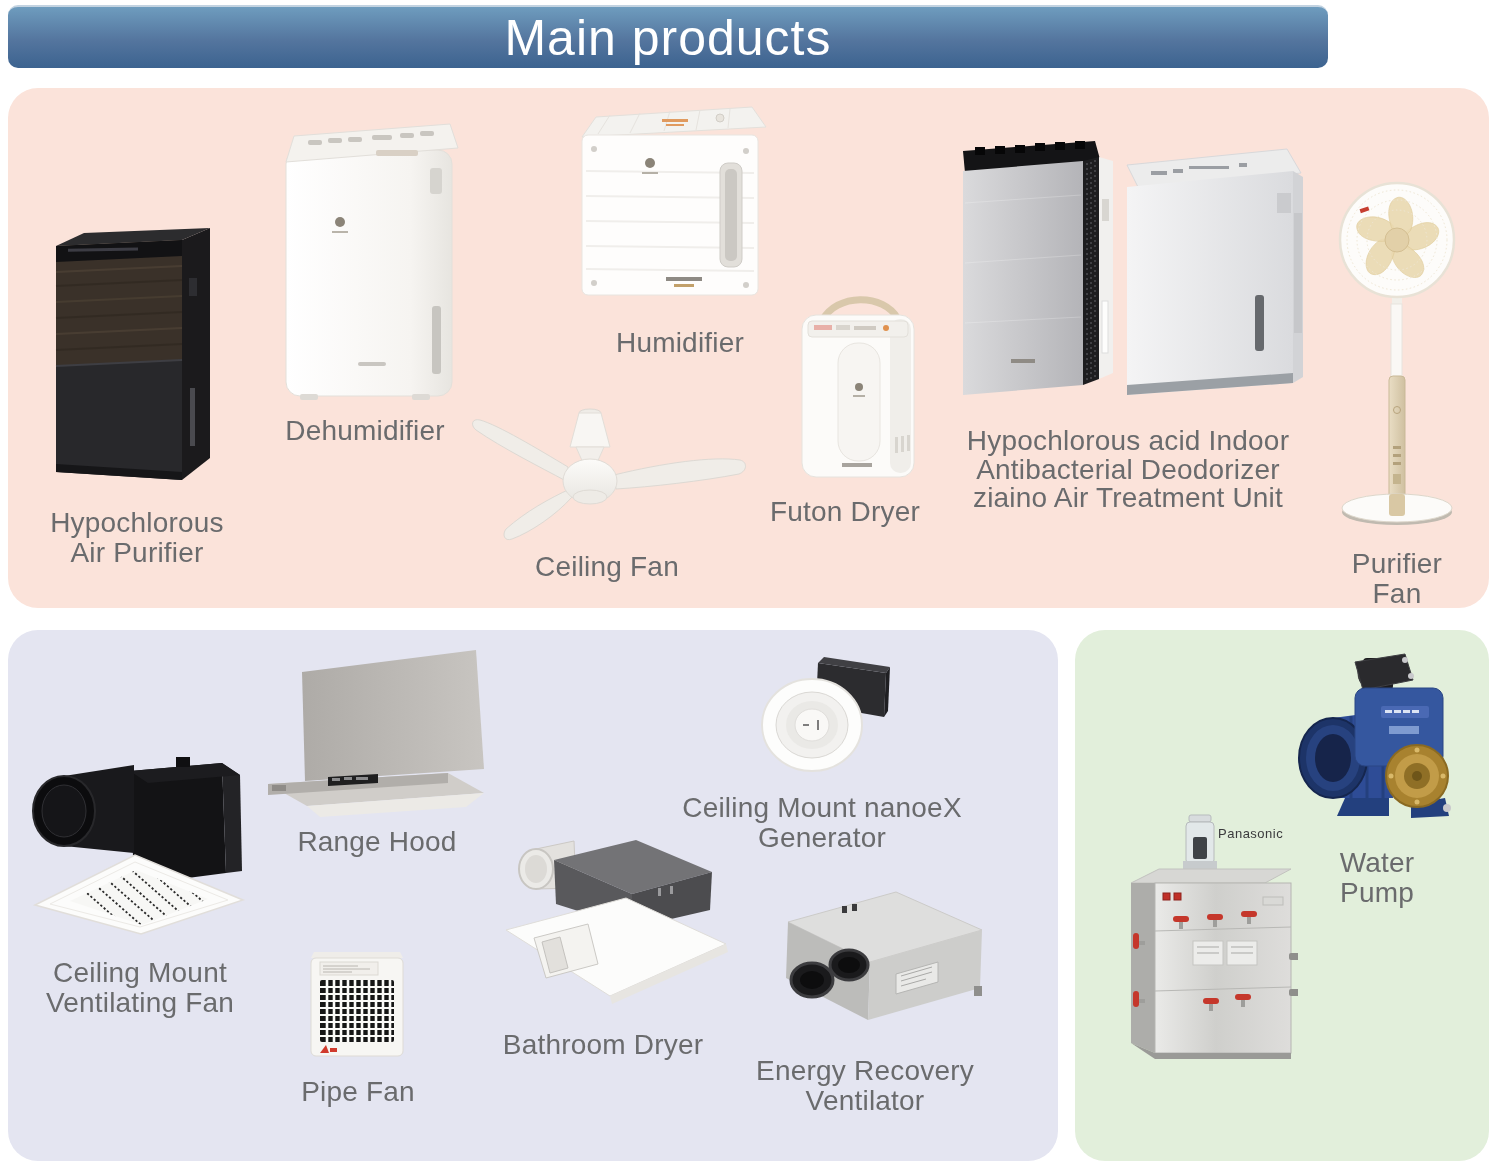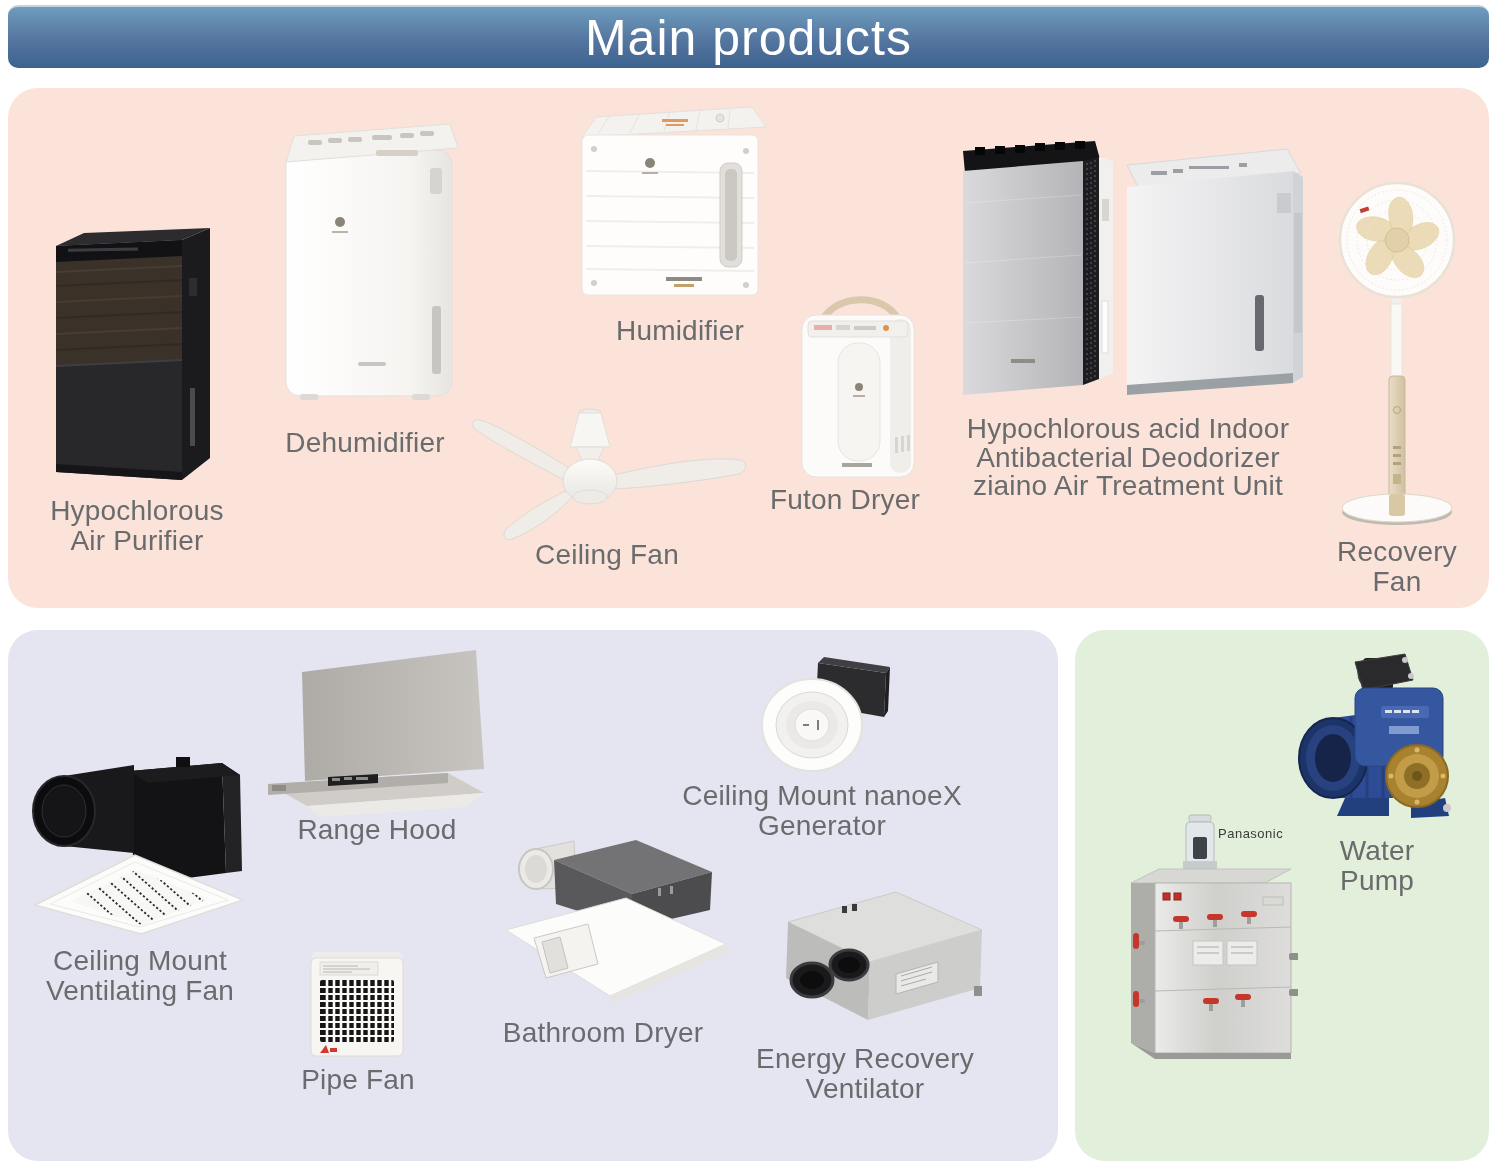--- a/index.html
+++ b/index.html
@@ -1,36 +1,36 @@
 <!DOCTYPE html>
 <html><head>
 <meta charset="utf-8">
 <style>
   html,body{margin:0;padding:0;background:#ffffff;}
   body{width:1497px;height:1169px;position:relative;overflow:hidden;
        font-family:"Liberation Sans",sans-serif;}
   .page{position:absolute;inset:0;}
 
-  .banner{position:absolute;left:8px;top:5px;width:1481px;height:63px;
+  .banner{position:absolute;left:8px;top:5px;width:1320px;height:63px;
           border-radius:10px;
           background:linear-gradient(180deg,#6e9cbe 0%,#54759e 55%,#3c6390 100%);
           border-top:2px solid #c3d3e1;box-sizing:border-box;
           display:flex;align-items:center;justify-content:center;}
   .banner h1{margin:0;color:#ffffff;font-size:50px;font-weight:400;letter-spacing:1px;}
 
   .panel{position:absolute;border-radius:30px;}
   .panel-air{left:8px;top:88px;width:1481px;height:520px;background:#fbe3da;}
   .panel-vent{left:8px;top:630px;width:1050px;height:531px;background:#e4e5f1;}
   .panel-water{left:1075px;top:630px;width:414px;height:531px;background:#e2efdb;}
 
   .art{position:absolute;}
   .art svg{display:block;}
   .plabel{position:absolute;transform:translateX(-50%);text-align:center;
           color:#6a6b6d;font-size:28px;line-height:1.06;white-space:pre-line;
-          letter-spacing:.2px;}
+          letter-spacing:.2px;margin-top:12px;}
   .plabel.small{font-size:28px;line-height:1.02;}
   .brand-tag{position:absolute;font-size:13px;color:#3a3a3c;letter-spacing:.5px;}
 </style>
 </head>
 <body>
 
 <div class="page">
 
   <header class="banner">
     <h1>Main products</h1>
@@ -87,21 +87,21 @@
       <rect x="96" y="40" width="42" height="6" rx="2" fill="#d9d0c5"></rect>
       <circle cx="60" cy="112" r="5" fill="#8b8478"></circle>
       <rect x="52" y="121" width="16" height="2" fill="#b9b4aa"></rect>
       <rect x="150" y="58" width="12" height="26" rx="3" fill="#d6d4cf"></rect>
       <rect x="152" y="196" width="9" height="68" rx="3" fill="#c7c5c0"></rect>
       <rect x="78" y="252" width="28" height="4" rx="2" fill="#c9c6c1"></rect>
       <rect x="20" y="284" width="18" height="6" rx="2" fill="#dddad5"></rect>
       <rect x="132" y="284" width="18" height="6" rx="2" fill="#dddad5"></rect>
     </svg>
   </div>
-  <div class="plabel" style="left:365px;top:428px">Dehumidifier</div>
+  <div class="plabel" style="left:365px;top:404px">Dehumidifier</div>
 
   <div class="art" style="left:570px;top:101px">
     <svg width="202" height="204" viewBox="0 0 202 204">
       <polygon points="26,16 182,6 196,26 12,36" fill="#f3f2ef" stroke="#e3e0db"></polygon>
       <g stroke="#e6e3de" stroke-width="1">
         <line x1="40" y1="14" x2="28" y2="33"></line>
           <line x1="70" y1="12" x2="60" y2="32"></line>
         <line x1="100" y1="10" x2="94" y2="30"></line>
           <line x1="130" y1="9" x2="126" y2="29"></line>
         <line x1="160" y1="8" x2="158" y2="27"></line>
@@ -277,21 +277,21 @@
       </g>
       <g fill="none" stroke="#efe7d4" stroke-dasharray="1.5,2.5">
         <circle cx="59" cy="62" r="50"></circle>
           <circle cx="59" cy="62" r="40"></circle>
           <circle cx="59" cy="62" r="30"></circle>
       </g>
       <circle cx="59" cy="62" r="12" fill="#e2d0a8" stroke="#d4bf92"></circle>
       <rect x="22" y="30" width="9" height="4" fill="#c63e30" transform="rotate(-18 26 32)"></rect>
     </svg>
   </div>
-  <div class="plabel" style="left:1397px;top:537px">Recovery Fan</div>
+  <div class="plabel" style="left:1397px;top:537px">Purifier Fan</div>
 
   <div class="art" style="left:26px;top:753px">
     <svg width="230" height="190" viewBox="0 0 230 190">
       <defs>
         <clipPath id="gclip">
             <polygon points="44,148 110,117 182,146 116,172"></polygon>
           </clipPath>
       </defs>
       <polygon points="104,18 196,10 200,120 108,132" fill="#131315"></polygon>
       <polygon points="196,10 214,22 216,118 200,120" fill="#232326"></polygon>

